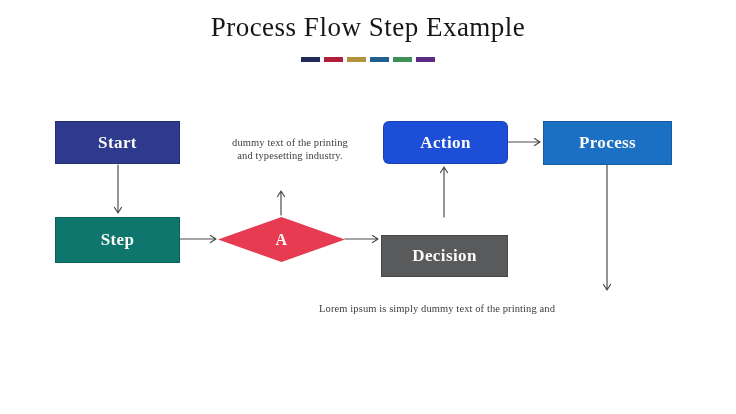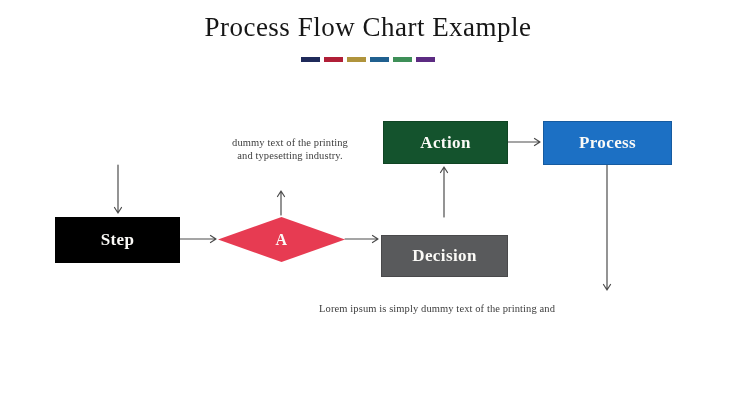--- a/index.html
+++ b/index.html
@@ -93,21 +93,21 @@
     line-height: 13.5px;
     text-align: right;
     margin-left: 32px;
   }
 </style>
 </head>
 <body>
 
 <div class="canvas">
 
-  <h1 class="page-title">Process Flow Chart Example</h1>
+  <h1 class="page-title">Process Flow Step Example</h1>
 
   <div class="divider">
     <span class="dash" style="background-color: rgb(31, 42, 90);"></span>
     <span class="dash" style="background-color: rgb(176, 31, 55);"></span>
     <span class="dash" style="background-color: rgb(176, 148, 60);"></span>
     <span class="dash" style="background-color: rgb(32, 96, 143);"></span>
     <span class="dash" style="background-color: rgb(62, 143, 88);"></span>
     <span class="dash" style="background-color: rgb(92, 43, 130);"></span>
   </div>
 
@@ -121,34 +121,37 @@
 
     <path d="M281,215 L281,191 M277.5,196.5 L281,191 L284.5,196.5"></path>
 
     <path d="M444,217 L444,167 M440.5,172.5 L444,167 L447.5,172.5"></path>
 
     <path d="M508,142 L540,142 M534.5,138.5 L540,142 L534.5,145.5"></path>
 
     <path d="M607,165 L607,290 M603.5,284.5 L607,290 L610.5,284.5"></path>
   </svg>
 
+  <div class="node rect node-start" style="background-color: rgb(45, 58, 141);">
+    <span>Start</span>
+  </div>
 
-  <div class="node rect node-step" style="background-color: #000000;">
+  <div class="node rect node-step" style="background-color: #0f766e;">
     <span>Step</span>
   </div>
 
   <div class="node node-diamond" style="background-color: rgb(231, 59, 82);">
     <span>A</span>
   </div>
 
   <div class="node rect node-decision" style="background-color: rgb(89, 90, 92);">
     <span>Decision</span>
   </div>
 
-  <div class="node rect node-action" style="background-color: #14532d;">
+  <div class="node rect node-action" style="background-color: #1d4ed8; border-radius: 6px;">
     <span>Action</span>
   </div>
 
   <div class="node rect node-process" style="background-color: rgb(28, 112, 196);">
     <span>Process</span>
   </div>
 
 
   <div class="note note-1">
     <span>dummy text of the printing</span>

